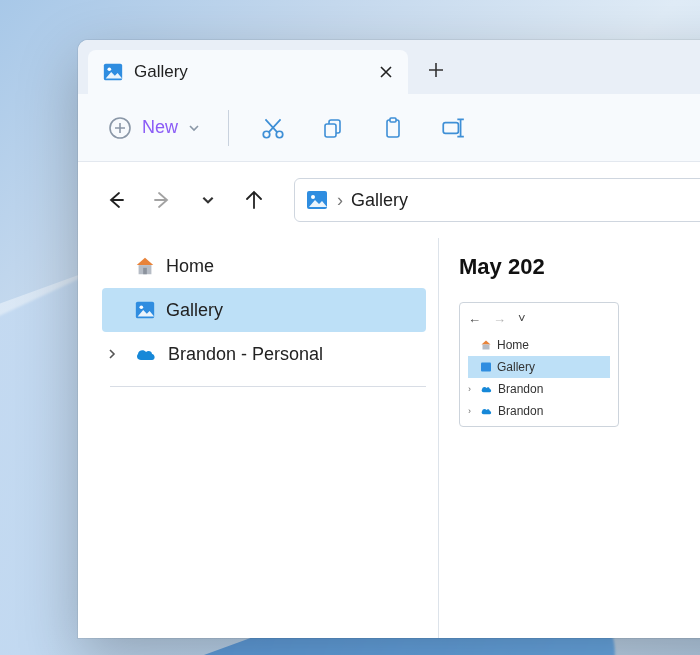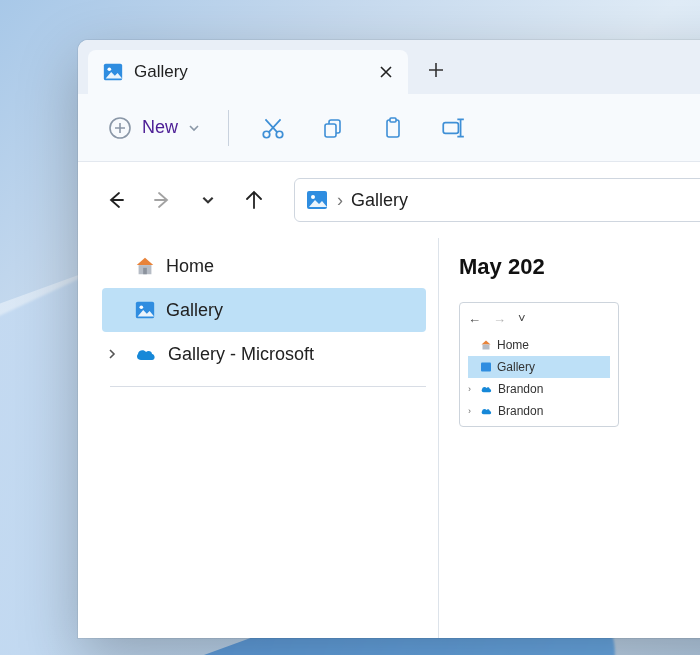--- a/index.html
+++ b/index.html
@@ -79,21 +79,21 @@
       background: #f7fafd;
       height: 68px;
       padding: 0 20px;
       gap: 8px;
       border-bottom: 1px solid #e3e8ef;
     }
     .new-btn {
       display: inline-flex;
       align-items: center;
       gap: 10px;
-      color: #4c1d95;
+      color: #8b5cf6;
       font-size: 18px;
       padding: 6px 10px;
       border-radius: 6px;
     }
     .vdiv {
       width: 1px; height: 36px;
       background: #c9d2de;
       margin: 0 10px;
     }
     .tool-icon {
@@ -323,21 +323,21 @@
         <span class="side-chevron">
           <svg width="12" height="12" viewBox="0 0 12 12">
               <path d="M4 2 L8 6 L4 10" stroke="#555" stroke-width="1.6" fill="none"></path>
             </svg>
         </span>
         <span>
           <svg width="24" height="20" viewBox="0 0 24 16">
               <path d="M7 14 C3 14 2 10 4 8 C4 4 10 3 12 6 C14 4 18 5 18 8 C21 8 22 14 18 14 Z" fill="#1688d8"></path>
             </svg>
         </span>
-        <span>Gallery - Microsoft</span>
+        <span>Brandon - Personal</span>
       </div>
 
       <div class="side-divider"></div>
     </div>
 
     <div class="content">
       <div class="month-title">May 202</div>
 
       <div class="thumb-frame">
         <div class="mini-nav">

